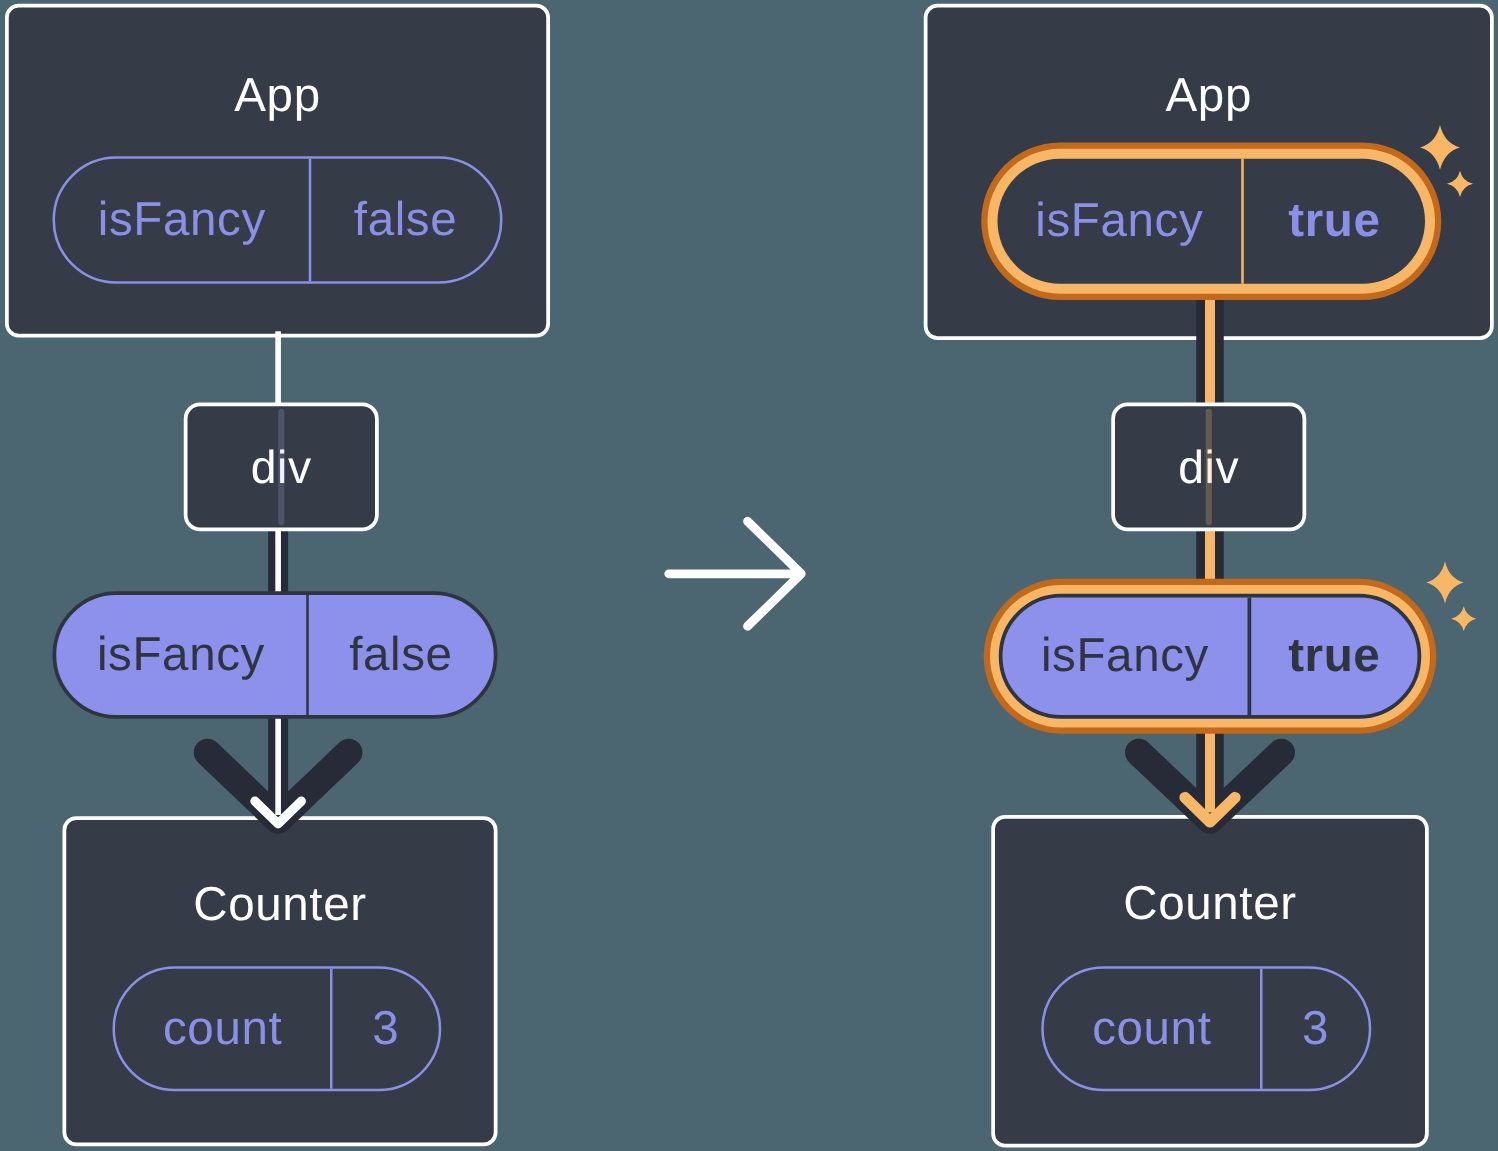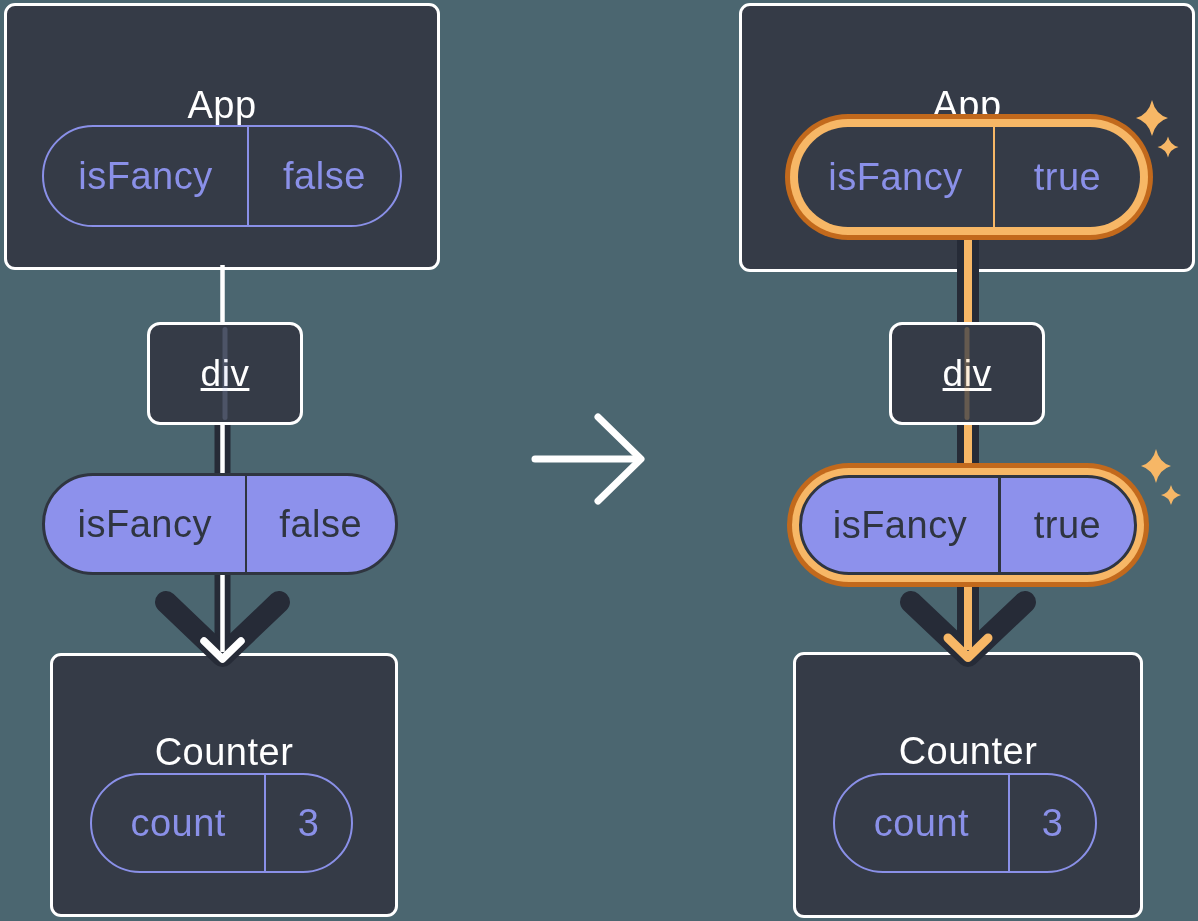--- a/index.html
+++ b/index.html
@@ -12,24 +12,24 @@
     position:relative;width:1198px;height:921px;overflow:hidden;
     background:var(--background);
     font-family:"Liberation Sans","DejaVu Sans",sans-serif;
   }
   .box{
     position:absolute;box-sizing:border-box;background:var(--box-fill);
     border:3px solid var(--box-border);border-radius:11px;z-index:1;
   }
   .box-title{
     position:absolute;left:0;width:100%;text-align:center;
-    color:var(--white);font-size:38px;line-height:1.15;letter-spacing:.5px;margin-top:28px;
+    color:var(--white);font-size:38px;line-height:1.15;letter-spacing:.5px;
   }
   .divbox{z-index:3;border-radius:13px;display:flex;align-items:center;justify-content:center;}
-  .divbox .div-label{color:var(--white);font-size:37px;letter-spacing:.5px;text-decoration:underline;}
+  .divbox .div-label{color:var(--white);font-size:37px;letter-spacing:.5px;}
   .divbox::after{
     content:"";position:absolute;top:2px;bottom:2px;left:50%;width:5px;
     transform:translateX(-50%);border-radius:3px;
   }
   .divbox.stripe-cool::after{background:rgba(175,185,235,.20);}
   .divbox.stripe-warm::after{background:rgba(247,183,102,.25);}
   .pill{
     position:absolute;box-sizing:border-box;display:flex;z-index:3;
     border-radius:999px;font-size:38px;letter-spacing:.5px;
   }
@@ -50,21 +50,21 @@
   .hl-ring.main .hl-band{padding:7px;}
   .hl-core{
     box-sizing:border-box;display:flex;height:100%;border-radius:999px;
     font-size:38px;letter-spacing:.5px;
   }
   .hl-core.dark{background:var(--box-fill);color:var(--purple);}
   .hl-core.dark .val{border-left:2.5px solid var(--orange-light);}
   .hl-core.violet{background:var(--purple-fill);border:3px solid var(--slate-text);color:var(--slate-text);}
   .hl-core.violet .val{border-left:3px solid var(--slate-text);}
   .hl-core .cell{display:flex;align-items:center;justify-content:center;box-sizing:border-box;}
-  .bold{font-weight:normal;}
+  .bold{font-weight:bold;}
   svg.overlay{position:absolute;left:0;top:0;z-index:2;pointer-events:none;}
 </style>
 </head>
 <body>
 
 <div class="stage">
 
   <div class="box" style="left:4px;top:3px;width:436px;height:267px;">
     <div class="box-title" style="top:50px;">App</div>
   </div>

